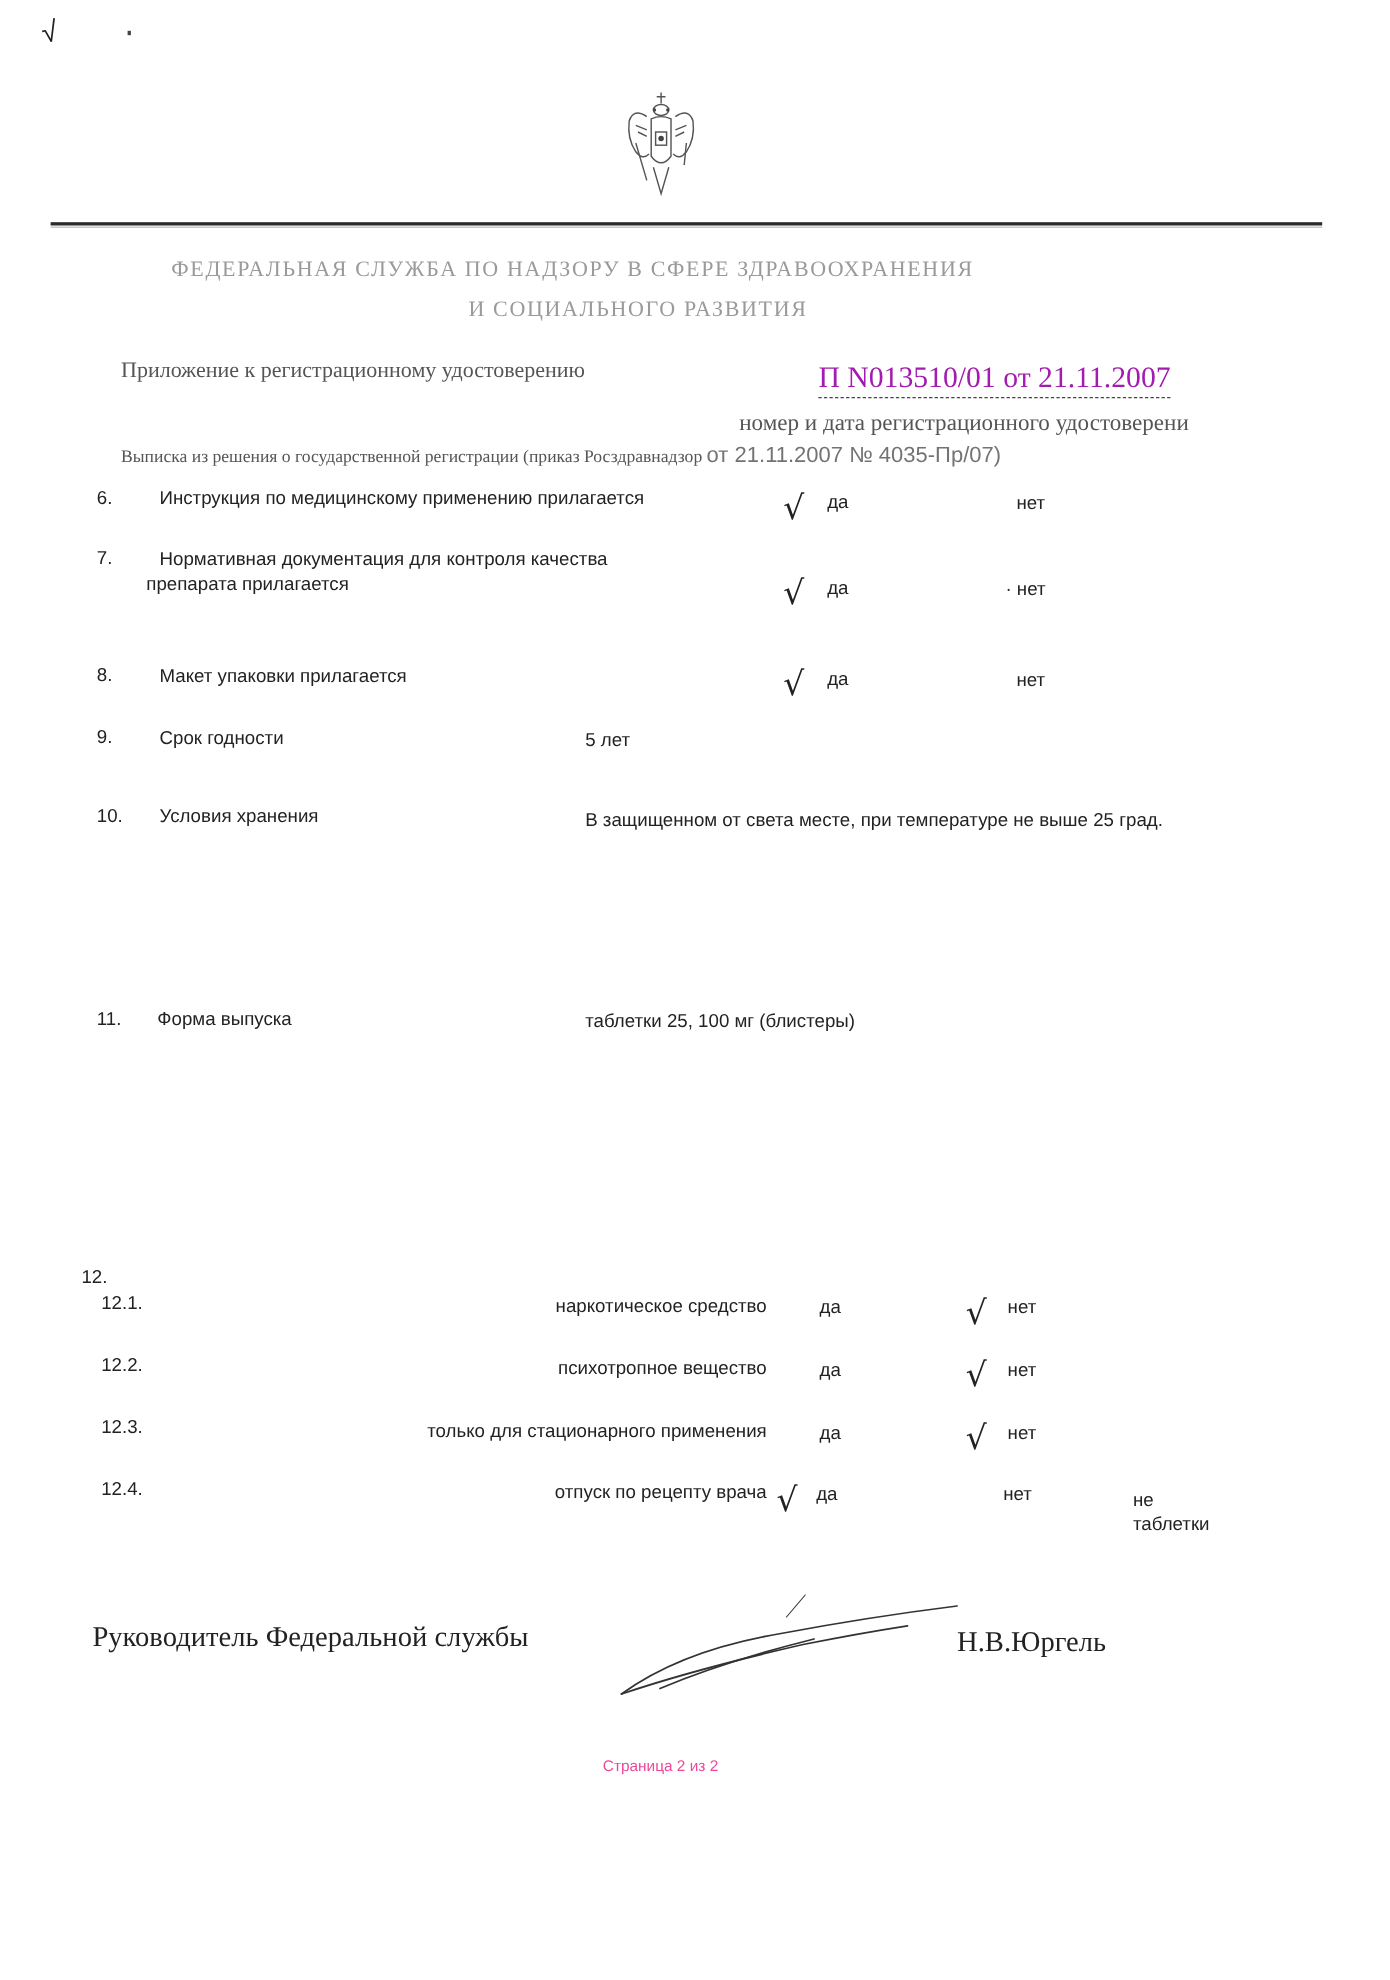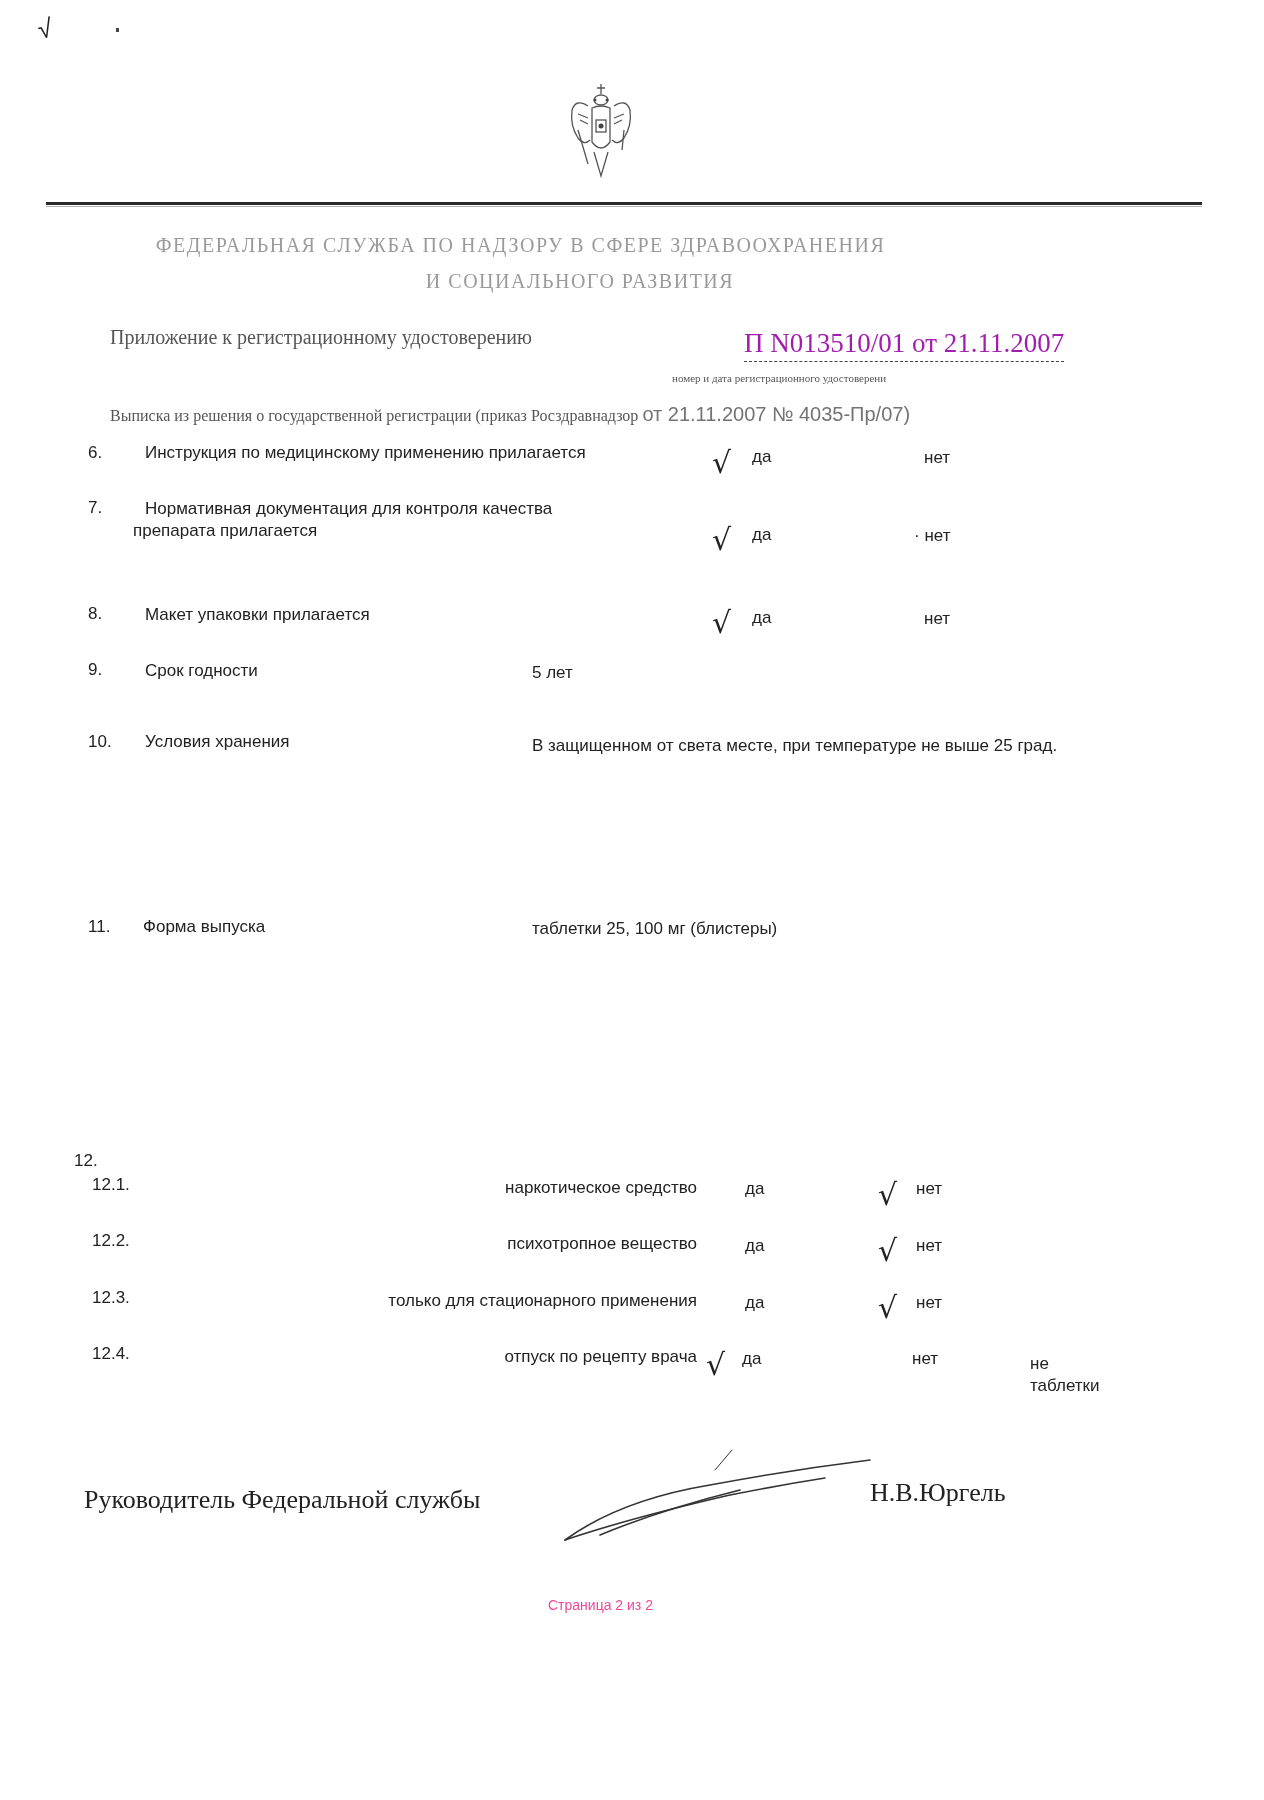--- a/index.html
+++ b/index.html
@@ -16,31 +16,31 @@
   .emblem { left: 566px; top: 80px; width: 70px; height: 100px; }
 
   .top-rule { left: 46px; top: 202px; width: 1156px; height: 3px; background: #2a2a2a; }
   .top-rule-thin { left: 46px; top: 206px; width: 1156px; height: 1px; background: #b0b0b0; }
 
   .agency-1 { left: 0; width: 1041px; top: 234px; text-align: center; font-size: 20px; letter-spacing: 1.5px; color: #9a9a9a; }
   .agency-2 { left: 0; width: 1160px; top: 270px; text-align: center; font-size: 20px; letter-spacing: 1.5px; color: #9a9a9a; }
 
   .annex-label { left: 110px; top: 326px; font-size: 20px; color: #555; }
   .cert-number { left: 744px; top: 328px; font-size: 27px; color: #a21caf; border-bottom: 1.5px dashed #444; padding-bottom: 2px; }
-  .cert-caption { left: 672px; top: 372px; font-size: 11px; color: #555; }
+  .cert-caption { left: 672px; top: 372px; font-size: 21px; color: #555; }
   .extract-line { left: 110px; top: 403px; font-size: 16px; color: #555; }
   .extract-line .order-part { font-family: Liberation Sans, sans-serif; color: #737373; font-size: 20px; }
 
   .num { font-size: 17px; color: #222; }
   .lbl { font-size: 17px; color: #222; }
   .val { font-size: 17px; color: #222; }
 
   .check { font-size: 30px; color: #222; font-family: "DejaVu Sans", sans-serif; line-height: 1; }
 
-  .sig-left { left: 84px; top: 1473px; font-size: 26px; color: #222; margin-top: 12px; }
+  .sig-left { left: 84px; top: 1473px; font-size: 26px; color: #222; }
   .sig-right { left: 870px; top: 1478px; font-size: 26px; color: #222; }
   .signature { left: 560px; top: 1440px; width: 330px; height: 110px; }
   .page-footer { left: 548px; top: 1597px; font-size: 14px; color: #ec4899; }
 </style>
 </head>
 <body>
 
 <div class="abs corner-mark">√</div>
 <div class="abs corner-dot"></div>
 

